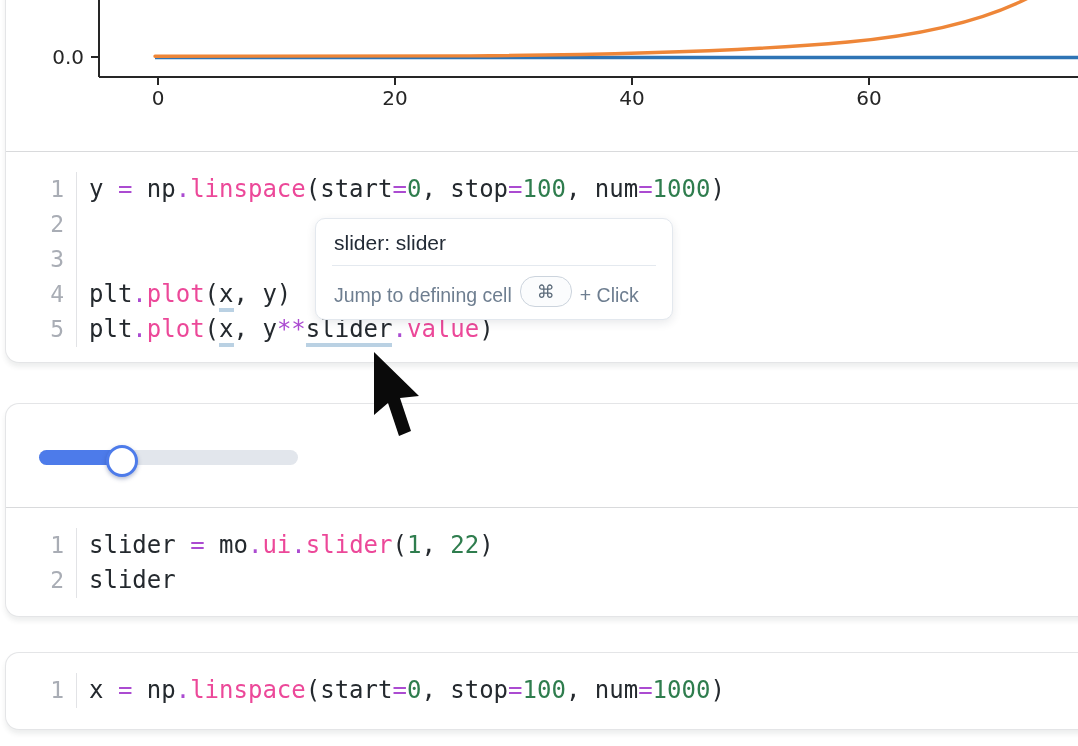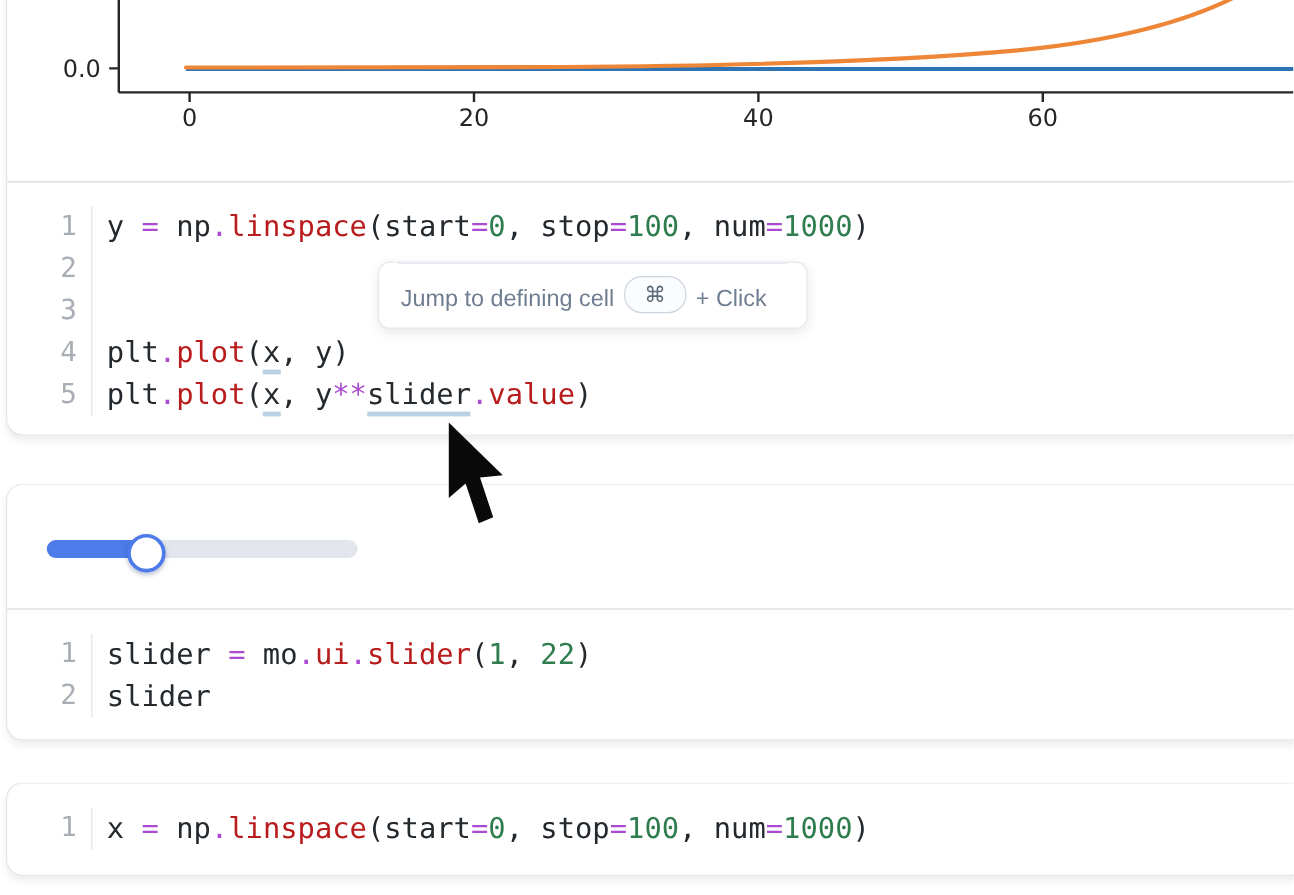--- a/index.html
+++ b/index.html
@@ -27,21 +27,21 @@
     color:#a9adb5;border-right:1px solid #e2e3e6;
   }
   .code{
     flex:1;padding-left:12px;
     font-family:"DejaVu Sans Mono",monospace;font-size:24px;line-height:35px;
     white-space:pre;color:#24292e;
   }
   .code-line{height:35px;}
   .tk-v{color:#24292e;}
   .tk-o{color:#ab4bd1;}
-  .tk-f{color:#b91c1c;}
+  .tk-f{color:#ec4899;}
   .tk-n{color:#2f7d4e;}
   .tk-vd{color:#24292e;border-bottom:4px solid #bad1e3;}
   
   .plot-svg{position:absolute;left:0;top:0;pointer-events:none;}
   .plot-svg text{font-family:"DejaVu Sans",sans-serif;font-size:20px;fill:#262626;}
   
   .slider-track{
     position:absolute;left:33px;top:46px;width:259px;height:15px;
     border-radius:8px;background:#e2e6ec;
   }
@@ -130,20 +130,21 @@
 <div class="cell cell-3">
   <div class="editor" style="padding-top:20px;">
     <div class="gutter">
         <div class="code-line">1</div>
       </div>
     <div class="code"><div class="code-line"><span class="tk-v">x </span><span class="tk-o">=</span><span class="tk-v"> np</span><span class="tk-o">.</span><span class="tk-f">linspace</span><span class="tk-v">(start</span><span class="tk-o">=</span><span class="tk-n">0</span><span class="tk-v">, stop</span><span class="tk-o">=</span><span class="tk-n">100</span><span class="tk-v">, num</span><span class="tk-o">=</span><span class="tk-n">1000</span><span class="tk-v">)</span></div></div>
   </div>
 </div>
 
 <div class="tooltip">
+  <div class="tt-title">slider: slider</div>
   <div class="tt-divider"></div>
   <div class="tt-row">
     <span>Jump to defining cell</span>
     <span class="kbd">⌘</span>
     <span>+ Click</span>
   </div>
 </div>
 
 <svg class="cursor" width="50" height="87" viewBox="0 0 50 87">
   <polygon points="1,0 1,63 15,51 26,84 38,79 27,46 46,44" fill="#0a0a0a"></polygon>

